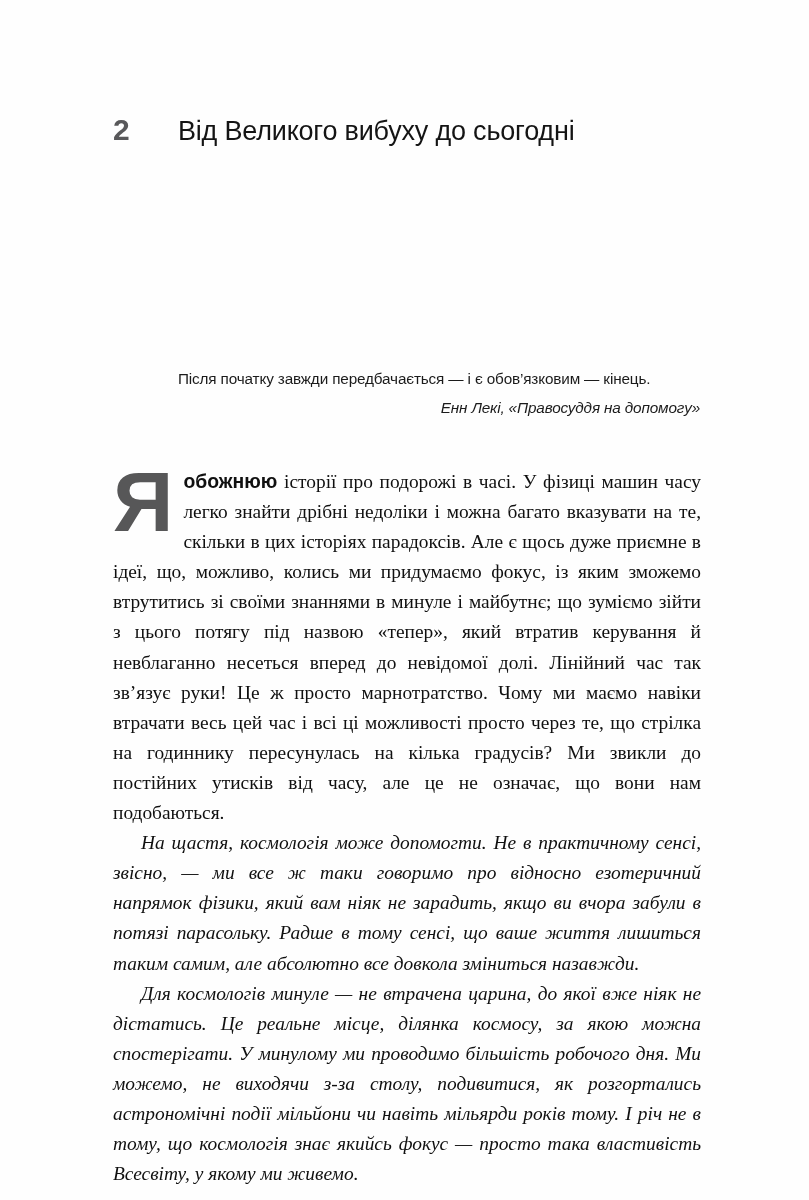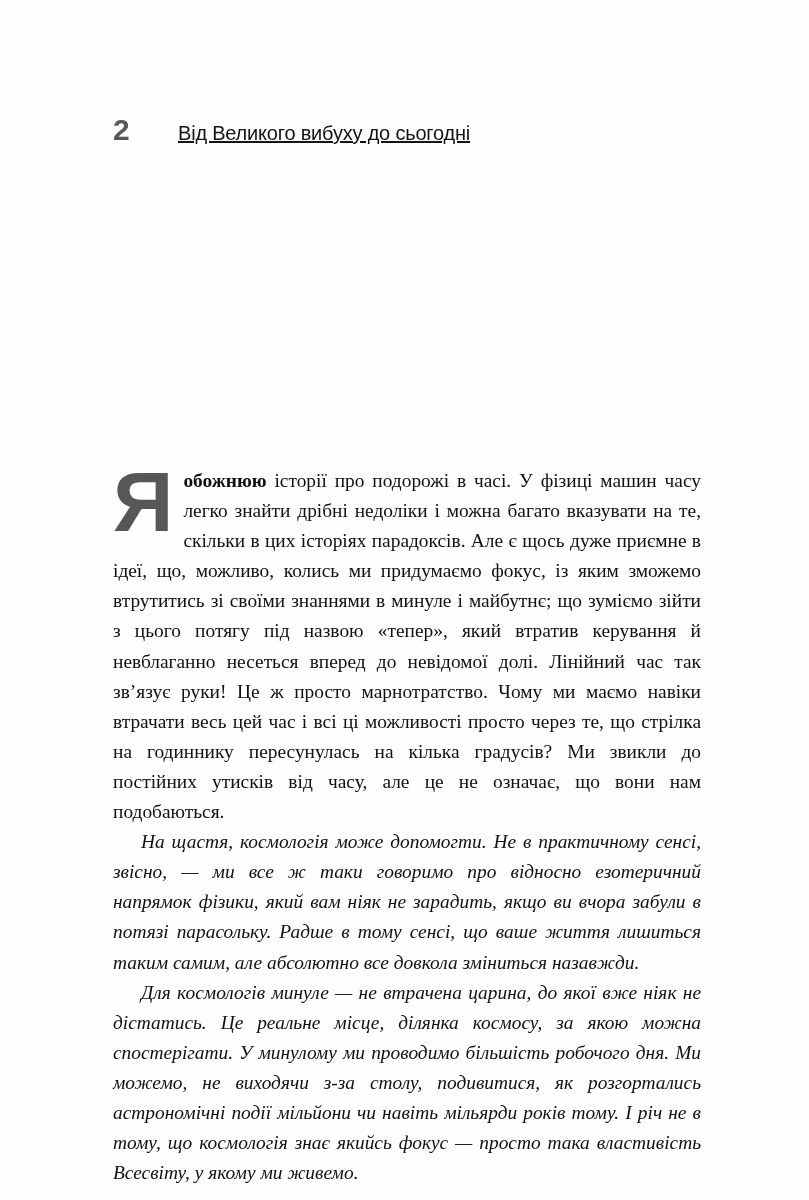--- a/index.html
+++ b/index.html
@@ -37,25 +37,24 @@
     font-family: "Liberation Sans", "DejaVu Sans", sans-serif;
     font-weight: bold;
     font-size: 30px;
     color: #58585a;
     width: 65px;
     letter-spacing: -0.5px;
   }
   .chapter-title {
     font-family: "Liberation Sans", "DejaVu Sans", sans-serif;
     font-weight: normal;
-    font-size: 20px;
+    font-size: 27px;
     color: #141414;
     letter-spacing: -0.2px;
     white-space: nowrap;
-    text-decoration: underline;
   }
 
   
   .epigraph {
     position: absolute;
     left: 178px;
     top: 368px;
     width: 522px;
   }
   .epigraph-text {
@@ -103,37 +102,41 @@
     font-family: "Liberation Sans", "DejaVu Sans", sans-serif;
     font-weight: bold;
     font-size: 84px;
     line-height: 69px;
     color: #575758;
     margin-right: 10px;
     margin-top: 2px;
     margin-bottom: 0;
   }
   .lead-word {
-    font-family: Liberation Serif, serif;
+    font-family: Liberation Sans, sans-serif;
     font-weight: bold;
   }
   .para-first {
     overflow: visible;
   }
 </style>
 </head>
 <body>
 
 <div class="page">
 
   <div class="chapter-header">
     <div class="chapter-number">2</div>
     <div class="chapter-title">Від Великого вибуху до сьогодні</div>
   </div>
 
+  <div class="epigraph">
+    <div class="epigraph-text">Після початку завжди передбачається — і є обов’язковим — кінець.</div>
+    <div class="epigraph-attribution">Енн Лекі, «Правосуддя на допомогу»</div>
+  </div>
 
   <div class="body-text">
 
     <p class="para-first">
       <span class="dropcap">Я</span><span class="lead-word">обожнюю</span><span> історії про подорожі в часі. У фізиці машин часу легко знайти дрібні недоліки і можна багато вказувати на те, скільки в цих історіях парадоксів. Але є щось дуже приємне в ідеї, що, можливо, колись ми придумаємо фокус, із яким зможемо втрутитись зі своїми знаннями в минуле і майбутнє; що зуміємо зійти з цього потягу під назвою «тепер», який втратив керування й невблаганно несеться вперед до невідомої долі. Лінійний час так зв’язує руки! Це ж просто марнотратство. Чому ми маємо навіки втрачати весь цей час і всі ці можливості просто через те, що стрілка на годиннику пересунулась на кілька градусів? Ми звикли до постійних утисків від часу, але це не означає, що вони нам подобаються.</span>
     </p>
 
     <p class="indent">На щастя, космологія може допомогти. Не в практичному сенсі, звісно, — ми все ж таки говоримо про відносно езотеричний напрямок фізики, який вам ніяк не зарадить, якщо ви вчора забули в потязі парасольку. Радше в тому сенсі, що ваше життя лишиться таким самим, але абсолютно все довкола зміниться назавжди.</p>
 
     <p class="indent">Для космологів минуле — не втрачена царина, до якої вже ніяк не дістатись. Це реальне місце, ділянка космосу, за якою можна спостерігати. У минулому ми проводимо більшість робочого дня. Ми можемо, не виходячи з-за столу, подивитися, як розгортались астрономічні події мільйони чи навіть мільярди років тому. І річ не в тому, що космологія знає якийсь фокус — просто така властивість Всесвіту, у якому ми живемо.</p>

